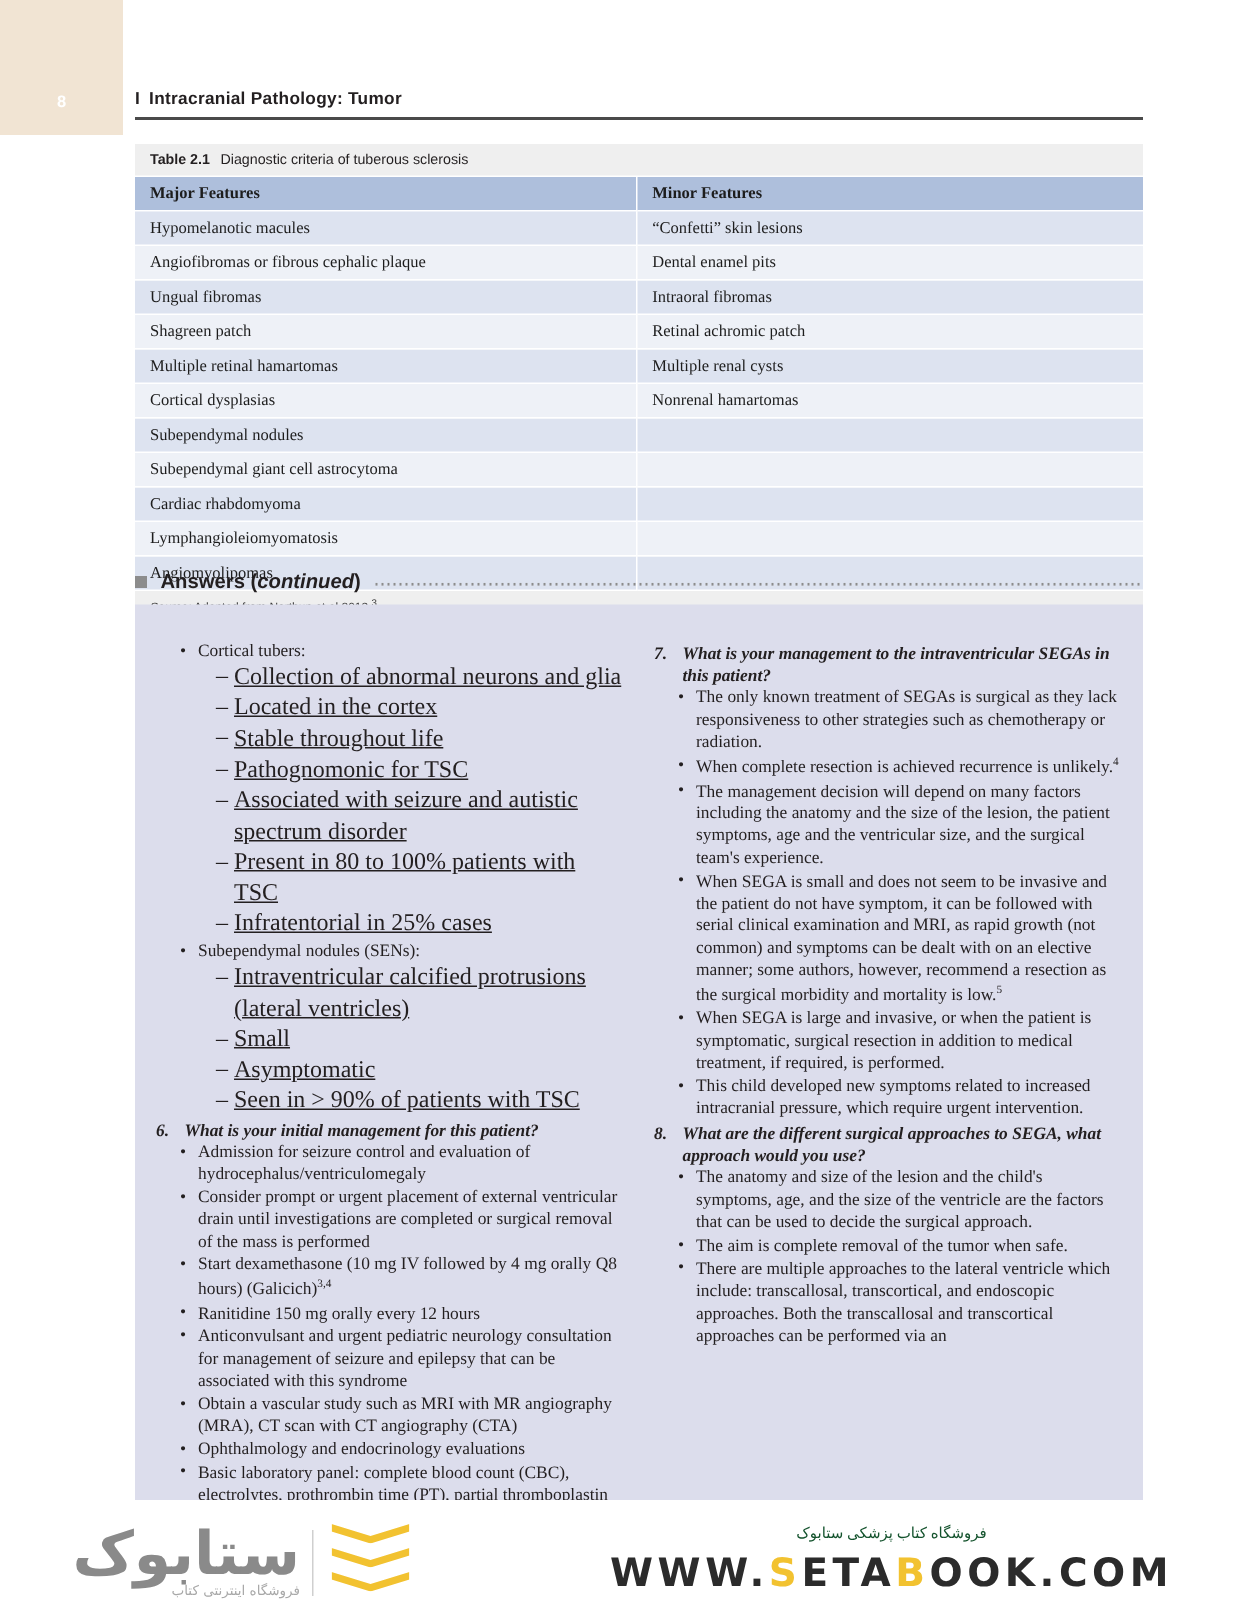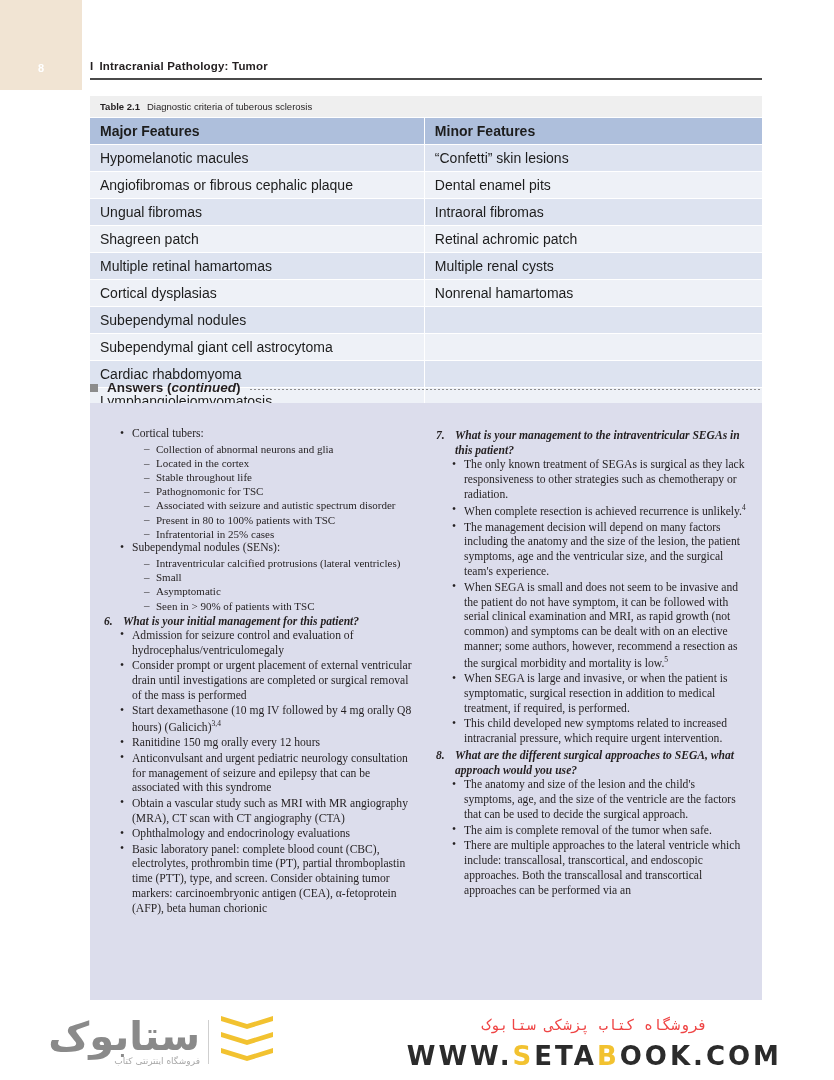--- a/index.html
+++ b/index.html
@@ -83,22 +83,22 @@
     font-weight: bold;
     margin-right: 7px;
   }
   .table-caption .cap-text {
     font-weight: normal;
   }
   table.tsc {
     border-collapse: collapse;
     width: 100%;
     table-layout: fixed;
-    font-family: Liberation Sans, sans-serif;
-    font-size: 14px;
+    font-family: Liberation Serif, serif;
+    font-size: 11px;
   }
   table.tsc th {
     background: #aebfdc;
     text-align: left;
     font-weight: bold;
     padding: 5px 8px 5px 10px;
     border-bottom: 1.5px solid #ffffff;
     color: #1d1d1d;
   }
   table.tsc td {
@@ -211,22 +211,23 @@
     top: -0.5px;
   }
   ul.lvl2 {
     margin: 0 0 0 12px;
     padding: 0;
     list-style: none;
   }
   ul.lvl2 > li {
     position: relative;
     padding-left: 12px;
-    font-size: 11px;
+    font-size: 16px;
     line-height: 1.285;
+    text-decoration: underline;
   }
   ul.lvl2 > li::before {
     content: "\2013";
     position: absolute;
     left: 0;
     top: -0.5px;
   }
   sup { font-size: 7.5px; vertical-align: super; }
 
   
@@ -293,23 +294,23 @@
   .chev i:nth-child(2) { top: 16px; }
   .chev i:nth-child(3) { top: 32px; }
 
   .site-block {
     position: absolute;
     right: 52px;
     top: 16px;
     text-align: center;
   }
   .site-fa {
-    font-family: Liberation Mono, monospace;
-    font-size: 15px;
-    color: #ef4444;
+    font-family: Liberation Serif, serif;
+    font-size: 10px;
+    color: #14532d;
     direction: rtl;
     margin-bottom: 6px;
   }
   .site-url {
     font-family: "DejaVu Sans", sans-serif;
     font-size: 26px;
     font-weight: bold;
     color: #2b2b2b;
     letter-spacing: 3px;
   }

